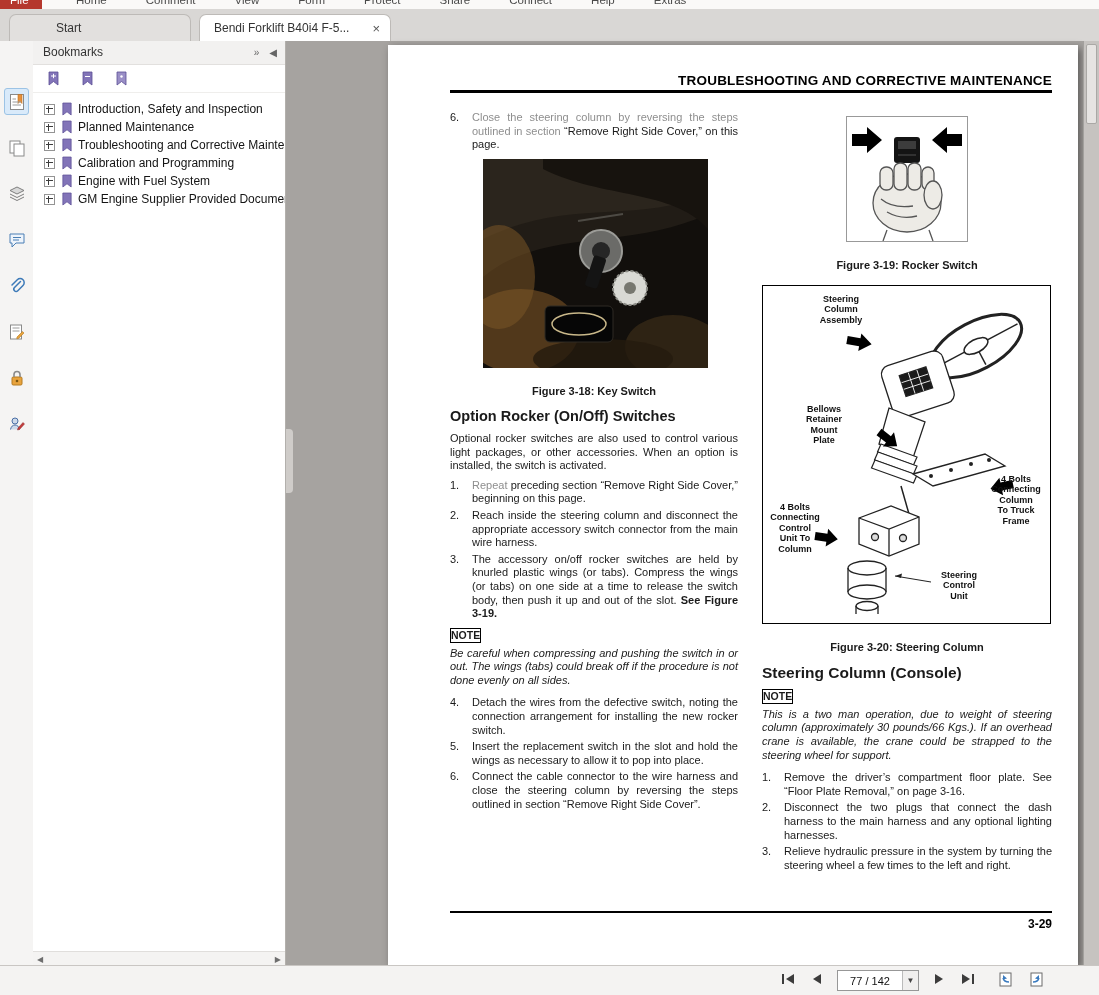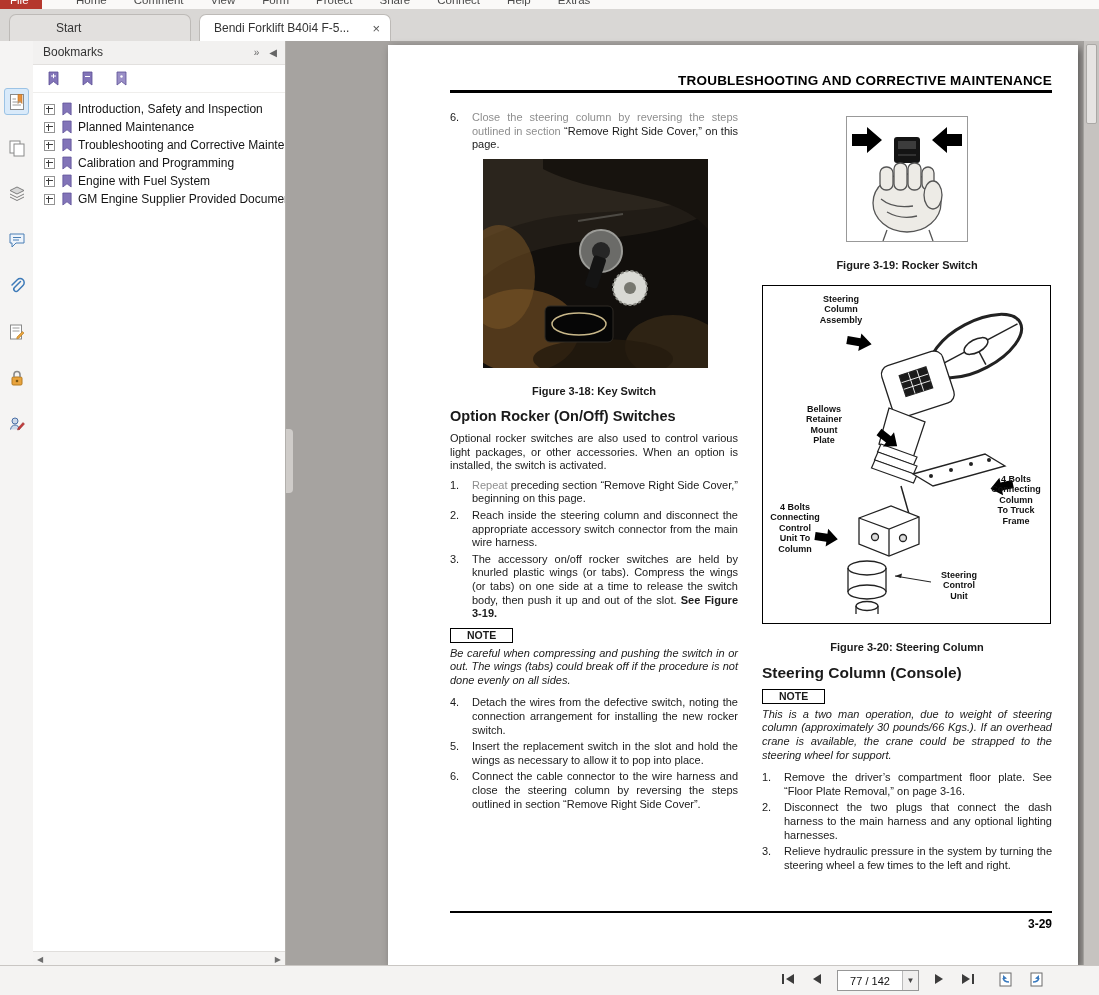--- a/index.html
+++ b/index.html
@@ -5,21 +5,21 @@
   html,body{margin:0;padding:0;}
   body{
     width:1099px;height:995px;position:relative;overflow:hidden;
     background:#fff;font-family:"Liberation Sans",sans-serif;
     -webkit-font-smoothing:antialiased;
   }
   
   #ribbon{position:absolute;top:0;left:0;right:0;height:9px;background:#faf9f8;border-bottom:1px solid #e3e1df;overflow:hidden;}
   #file-btn{position:absolute;left:0;top:0;width:42px;height:9px;background:#b5372d;color:#fff;overflow:hidden;}
   #file-btn span{position:absolute;top:-6px;left:10px;font-size:11.5px;}
-  .ribbon-tabs{position:absolute;left:76px;top:0;height:9px;display:flex;gap:27px;}
+  .ribbon-tabs{position:absolute;left:76px;top:0;height:9px;display:flex;gap:39px;}
   .ribbon-tabs span{position:relative;top:-6px;font-size:11.5px;color:#4a4a4a;white-space:nowrap;}
   #ribbon-search{position:absolute;left:652px;top:0;height:18px;display:flex;gap:6px;margin-top:21px;}
   #ribbon-search .mag{position:relative;top:-4px;}
   #ribbon-search .q{position:relative;top:-6px;font-size:11px;color:#8a8a8a;white-space:nowrap;}
   
   #tabbar{position:absolute;top:9px;left:0;right:0;height:32px;background:#d9d7d5;border-bottom:1px solid #e8e6e4;}
   .tab{position:absolute;bottom:0;height:27px;border-top-left-radius:7px;border-top-right-radius:7px;
        font-size:12px;color:#333;display:flex;align-items:center;box-sizing:border-box;}
   #tab-start{left:9px;width:182px;background:#e2e0de;border:1px solid #bdbab7;border-bottom:none;padding-left:46px;}
   #tab-doc{left:199px;width:192px;background:#ffffff;border:1px solid #bdbab7;border-bottom:none;padding-left:14px;z-index:2;}
@@ -57,21 +57,21 @@
   #col-right{left:374px;width:290px;}
   .step{display:flex;margin-bottom:3px;text-align:justify;}
   .step .n{width:22px;flex:none;}
   .gray{color:#8e8e8e;}
   .b{font-weight:bold;}
   .para{text-align:justify;margin:0 0 6px 0;}
   .fig-caption{text-align:center;font-weight:bold;font-size:11px;margin:17px 0 12px 0;}
   .h1{font-size:14.5px;font-weight:bold;margin:12px 0 8px 0;text-align:left;}
   .h2{font-size:15.5px;font-weight:bold;margin:12px 0 9px 0;text-align:left;}
   .notebox{margin:7px 0 2px 0;}
-  .note-label{display:inline-block;border:1.5px solid #000;padding:0 16px;font-weight:bold;font-size:10.5px;line-height:13px;}
+  .note-label{display:inline-block;border:1.5px solid #000;padding:0 0;font-weight:bold;font-size:10.5px;line-height:13px;}
   .note-text{font-style:italic;text-align:justify;margin:4px 0 9px 0;}
   #fig18{width:225px;height:209px;margin:7px 0 2px 33px;}
   #fig19{width:120px;height:124px;margin:5px auto 2px auto;border:1px solid #999;}
   #fig20{width:287px;height:337px;border:1.5px solid #000;position:relative;margin:2px 0 2px 0;box-sizing:content-box;}
   .dlabel{position:absolute;font-size:9px;line-height:10.5px;color:#111;text-align:center;white-space:pre-line;font-weight:bold;}
   #pg-footrule{position:absolute;top:866px;left:62px;width:602px;height:1.5px;background:#000;}
   #pg-num{position:absolute;top:872px;right:26px;font-size:12px;font-weight:bold;}
   
   #statusbar{position:absolute;bottom:0;left:0;right:0;height:29px;background:#f4f3f2;border-top:1px solid #c9c6c3;}
   #nav{position:absolute;right:52px;top:4px;display:flex;align-items:flex-start;gap:11px;}

